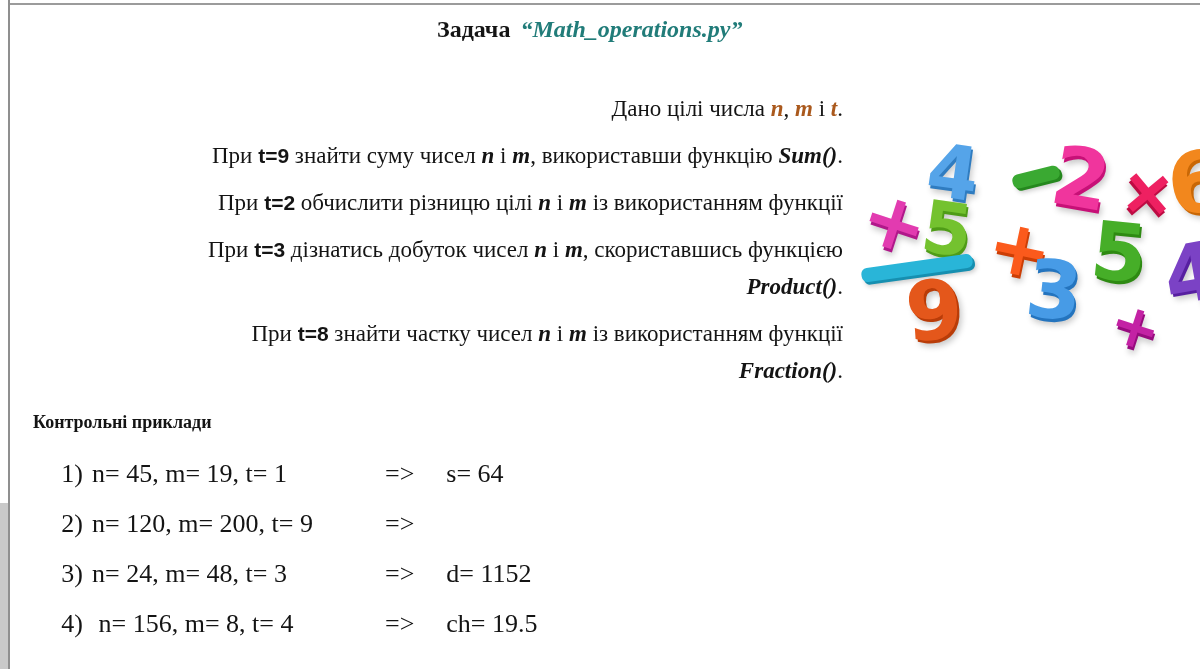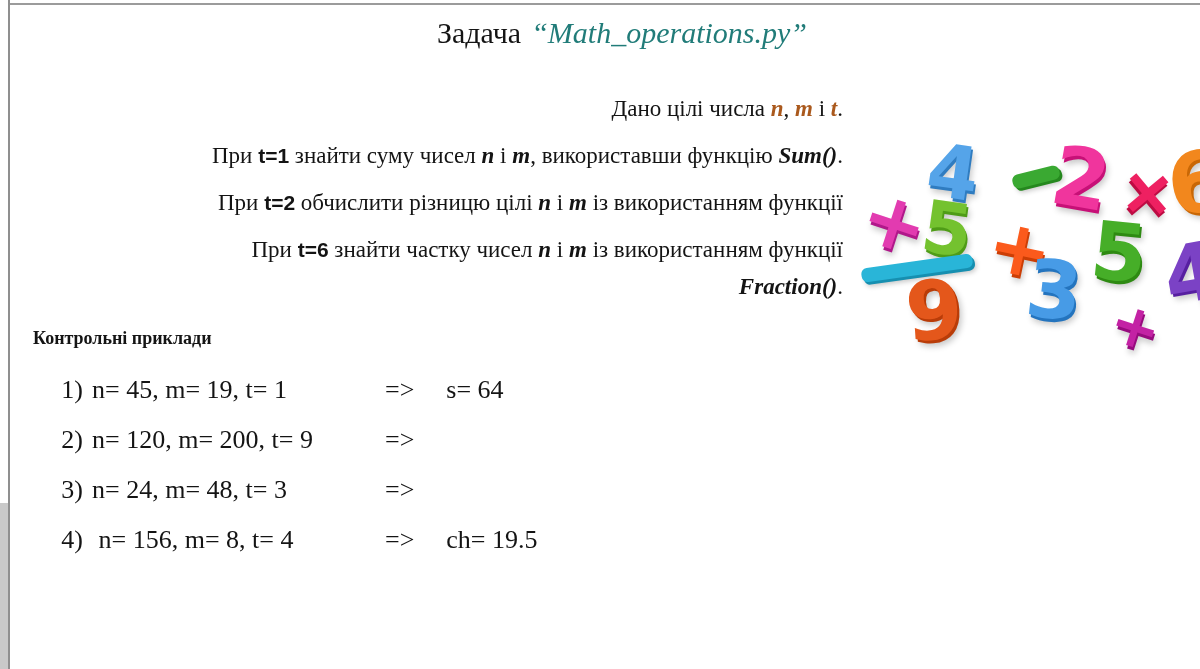--- a/index.html
+++ b/index.html
@@ -10,21 +10,21 @@
   }
   
   .top-line{position:absolute;left:10px;right:0;top:3px;height:2px;background:#9b9b9b;}
   .left-line{position:absolute;left:8px;top:0;bottom:0;width:2px;background:#8f8f8f;}
   .left-strip{position:absolute;left:0;top:0;width:8px;bottom:0;background:#ffffff;}
   .left-strip-bottom{position:absolute;left:0;top:503px;width:8px;bottom:0;background:#c9c9c9;}
 
   
   .doc-title{
     position:absolute;left:437px;top:16px;
-    font-size:30px;font-weight:normal;white-space:nowrap;
+    font-size:24px;font-weight:bold;white-space:nowrap;
   }
   .doc-title .prefix{margin-right:10px;}
   .doc-title .filename{font-style:italic;}
 
   
   .text-col{position:absolute;left:33px;top:90px;width:810px;font-size:23px;}
   .para{margin:0 0 10px 0;}
   .para .line{line-height:37px;white-space:nowrap;text-align:right;}
   .para.indent .line:first-child{text-indent:14px;}
   .seg-p{font-weight:normal;}
@@ -65,47 +65,52 @@
 <div class="doc-title">
   <span class="prefix">Задача</span><span class="filename" style="color: rgb(33, 124, 121);">“Math_operations.py”</span>
 </div>
 
 <div class="text-col">
   <div id="paragraphs">
       <div class="para">
         <div class="line"><span class="seg-p">Дано цілі числа </span><span class="seg-var" style="color: rgb(170, 89, 29);">n</span><span class="seg-p">, </span><span class="seg-var" style="color: rgb(170, 89, 29);">m</span><span class="seg-p"> і </span><span class="seg-var" style="color: rgb(170, 89, 29);">t</span><span class="seg-p">.</span></div>
       </div>
       <div class="para indent">
-        <div class="line"><span class="seg-p">При </span><span class="seg-bs">t=1</span><span class="seg-p"> знайти суму чисел </span><span class="seg-bi">n</span><span class="seg-p"> і </span><span class="seg-bi">m</span><span class="seg-p">, використавши функцію </span><span class="seg-bi">Sum()</span><span class="seg-p">.</span></div>
+        <div class="line"><span class="seg-p">При </span><span class="seg-bs">t=9</span><span class="seg-p"> знайти суму чисел </span><span class="seg-bi">n</span><span class="seg-p"> і </span><span class="seg-bi">m</span><span class="seg-p">, використавши функцію </span><span class="seg-bi">Sum()</span><span class="seg-p">.</span></div>
       </div>
       <div class="para indent">
         <div class="line"><span class="seg-p">При </span><span class="seg-bs">t=2</span><span class="seg-p"> обчислити різницю цілі </span><span class="seg-bi">n</span><span class="seg-p"> і </span><span class="seg-bi">m</span><span class="seg-p"> із використанням функції</span></div>
       </div>
       <div class="para indent">
-        <div class="line"><span class="seg-p">При </span><span class="seg-bs">t=6</span><span class="seg-p"> знайти частку чисел </span><span class="seg-bi">n</span><span class="seg-p"> і </span><span class="seg-bi">m</span><span class="seg-p"> із використанням функції</span></div>
+        <div class="line"><span class="seg-p">При </span><span class="seg-bs">t=3</span><span class="seg-p"> дізнатись добуток чисел </span><span class="seg-bi">n</span><span class="seg-p"> і </span><span class="seg-bi">m</span><span class="seg-p">, скориставшись функцією</span></div>
+        <div class="line"><span class="seg-bi">Product()</span><span class="seg-p">.</span></div>
+      </div>
+      <div class="para indent">
+        <div class="line"><span class="seg-p">При </span><span class="seg-bs">t=8</span><span class="seg-p"> знайти частку чисел </span><span class="seg-bi">n</span><span class="seg-p"> і </span><span class="seg-bi">m</span><span class="seg-p"> із використанням функції</span></div>
         <div class="line"><span class="seg-bi">Fraction()</span><span class="seg-p">.</span></div>
       </div>
     </div>
   <h2 class="examples-heading">Контрольні приклади</h2>
   <div id="examples" class="examples">
       <div class="example-row">
         <span class="ex-label">1)</span>
         <span class="ex-args">n= 45, m= 19, t= 1</span>
         <span class="ex-arrow">=&gt;</span>
         <span class="ex-result">s= 64</span>
       </div>
       <div class="example-row">
         <span class="ex-label">2)</span>
         <span class="ex-args">n= 120, m= 200, t= 9</span>
         <span class="ex-arrow">=&gt;</span>
       </div>
       <div class="example-row">
         <span class="ex-label">3)</span>
         <span class="ex-args">n= 24, m= 48, t= 3</span>
         <span class="ex-arrow">=&gt;</span>
+        <span class="ex-result">d= 1152</span>
       </div>
       <div class="example-row">
         <span class="ex-label">4)</span>
         <span class="ex-args"> n= 156, m= 8, t= 4</span>
         <span class="ex-arrow">=&gt;</span>
         <span class="ex-result">ch= 19.5</span>
       </div>
     </div>
 </div>
 

